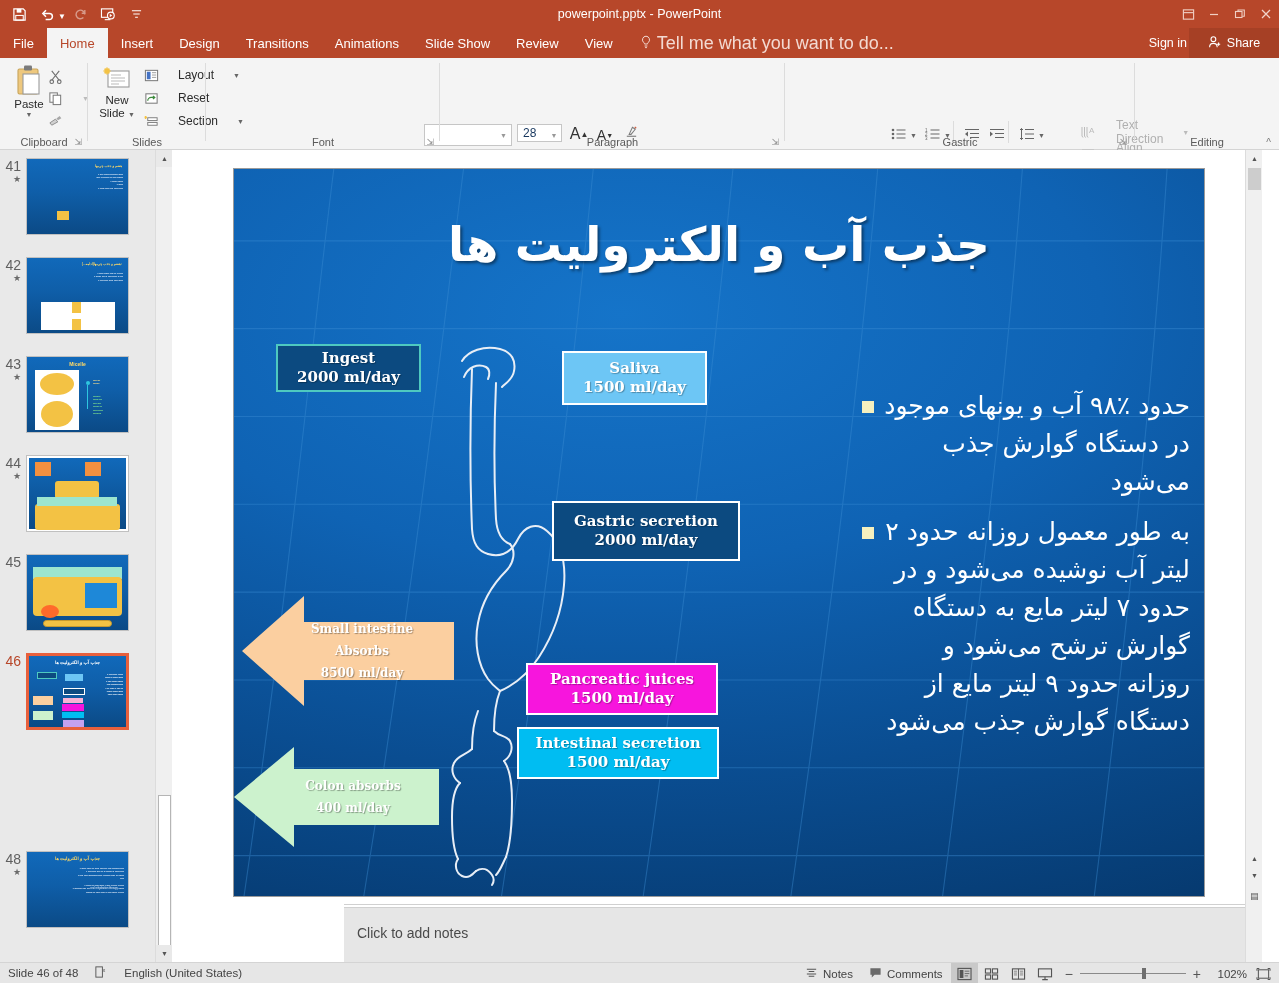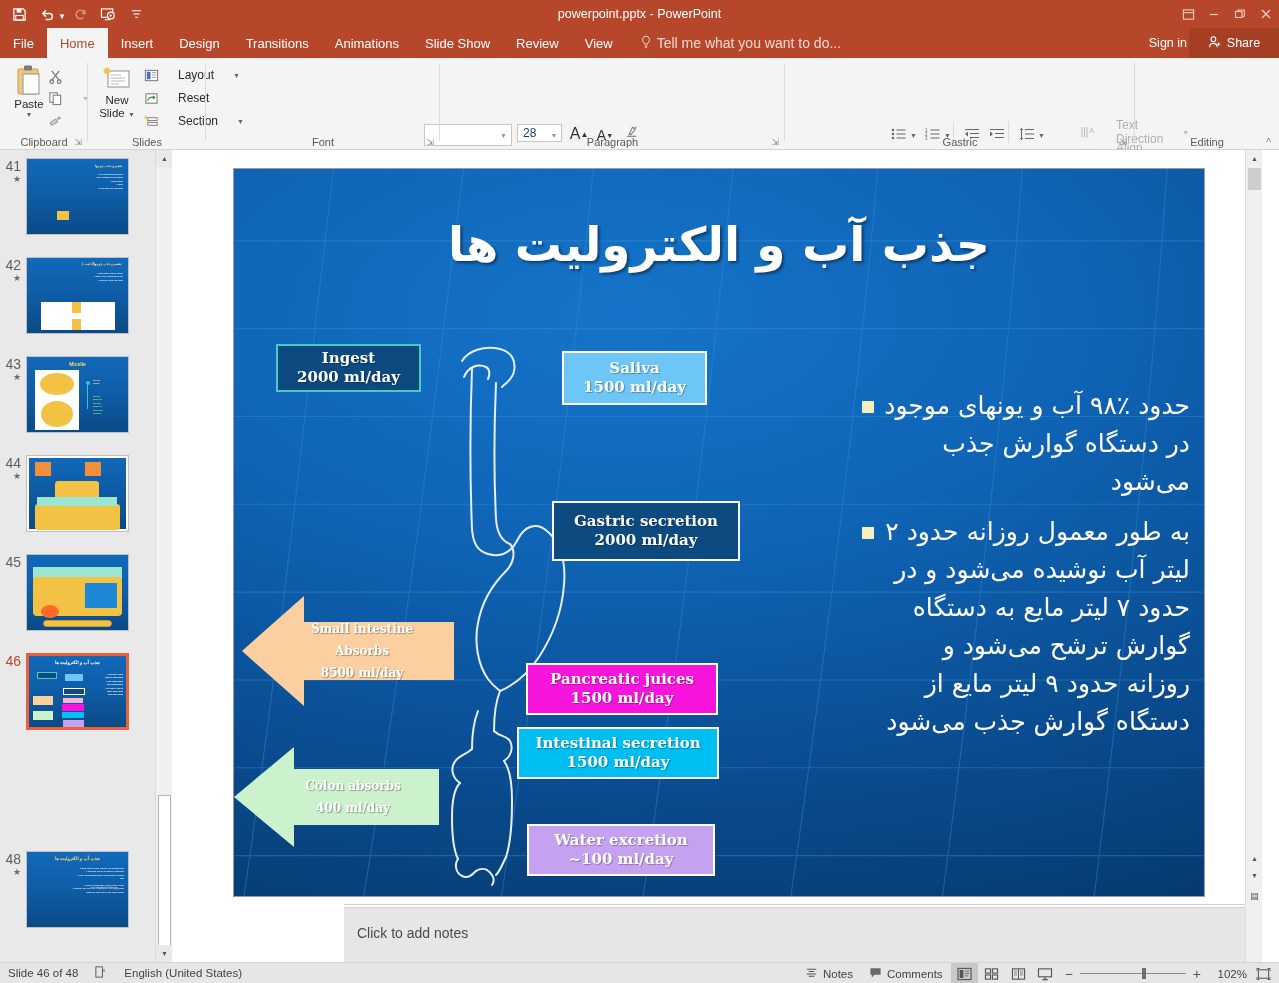--- a/index.html
+++ b/index.html
@@ -36,21 +36,21 @@
     position: absolute; top: 28px; left: 0; width: 1279px; height: 30px;
     background: #b7472a; display: flex; align-items: flex-end;
   }
   .tab {
     height: 30px; padding: 0 13px; font-size: 13px; color: #fff;
     display: flex; align-items: center;
   }
   .tab.active { background: #f4f4f4; color: #b7472a; }
   .tellme {
     display: flex; align-items: center; gap: 5px; margin-left: 14px;
-    font-size: 14px; color: #f3dad2; height: 30px;
+    font-size: 18px; color: #f3dad2; height: 30px;
   }
   .signin {
     position: absolute; right: 92px; top: 0; height: 30px; display: flex; align-items: center;
     font-size: 12.5px; color: #fff;
   }
   .share {
     position: absolute; right: 0; top: 0; height: 30px; width: 90px;
     background: #a64025; display: flex; align-items: center; justify-content: center;
     gap: 5px; font-size: 12.5px; color: #fff;
   }
@@ -803,24 +803,20 @@
         <div class="dbox" style="left:292px; top:494px; width:192px; height:52px; background:#f715dd; border:2px solid #ffffff;">
           <span>Pancreatic juices</span>
           <span>1500 ml/day</span>
         </div>
 
         <div class="dbox" style="left:283px; top:558px; width:202px; height:52px; background:#00bdf2; border:2px solid #ffffff;">
           <span>Intestinal secretion</span>
           <span>1500 ml/day</span>
         </div>
 
-        <div class="dbox" style="left:293px; top:655px; width:188px; height:52px; background:#c4a2f0; border:2px solid #ffffff;">
-          <span>Water excretion</span>
-          <span>~100 ml/day</span>
-        </div>
 
         <svg style="position:absolute; left:8px; top:427px; width:212px; height:110px;" viewBox="0 0 212 110">
           <path d="M212 26 H62 V0 L0 55 L62 110 V84 H212 Z" fill="#fbcfa0"></path>
         </svg>
         <div class="arrowbox" style="left:40px; top:443px; width:176px; height:78px;">
           <span>Small intestine</span>
           <span>Absorbs</span>
           <span>8500 ml/day</span>
         </div>
 

